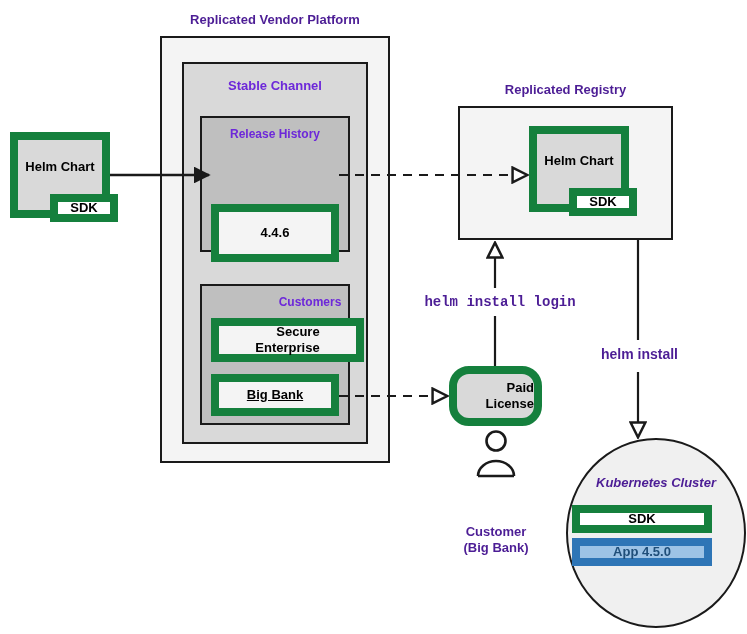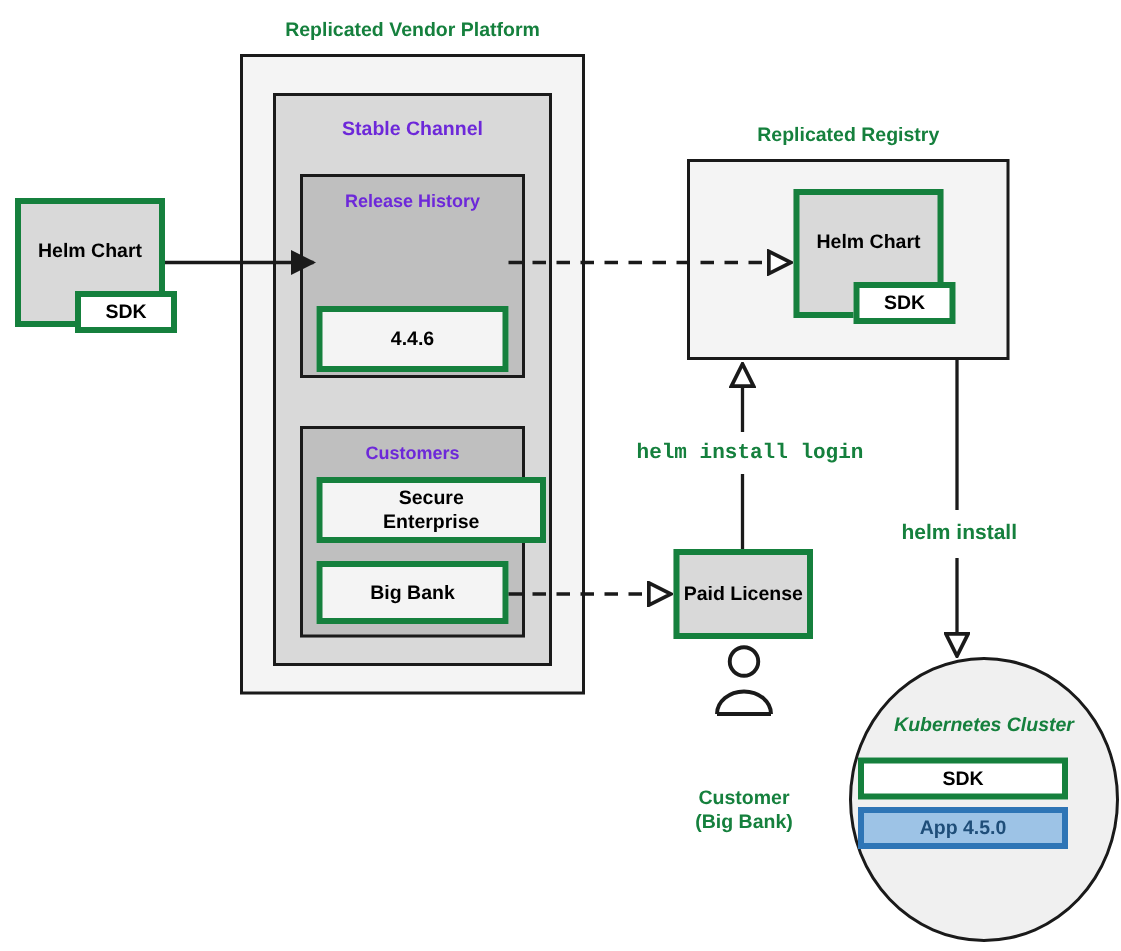--- a/index.html
+++ b/index.html
@@ -13,33 +13,33 @@
   #canvas {
     position: relative;
     width: 747px;
     height: 634px;
     background: #ffffff;
     overflow: hidden;
   }
   .lbl {
     position: absolute;
     font-weight: bold;
-    color: #15803d;
+    color: #4c1d95;
     text-align: center;
     line-height: 1.25;
     white-space: pre-line;
   }
   .box {
     position: absolute;
     box-sizing: border-box;
-    border: 4px solid #15803d;
+    border: 8px solid #15803d;
     display: flex;
     align-items: center;
     justify-content: center;
-    text-align: center;
+    text-align: right;
     font-weight: bold;
     color: #000000;
     line-height: 1.25;
     white-space: pre-line;
   }
   .box-title {
     position: absolute;
     box-sizing: border-box;
     border: 2px solid #1a1a1a;
   }
@@ -82,46 +82,46 @@
 
   <div class="box-title fill-d9" style="left:182px; top:62px; width:186px; height:382px;">
     <div class="grp-label" style="top:14px; font-size:13px;">Stable Channel</div>
   </div>
 
   <div class="box-title fill-bfbfbf" style="left:200px; top:116px; width:150px; height:136px;">
     <div class="grp-label" style="top:9px; font-size:12px;">Release History</div>
   </div>
 
 
-  <div class="box fill-f5" style="left:211px; top:204px; width:128px; height:44px; font-size:13px;">4.4.6</div>
+  <div class="box fill-f5" style="left:211px; top:204px; width:128px; height:58px; font-size:13px;">4.4.6</div>
 
   <div class="box-title fill-bfbfbf" style="left:200px; top:284px; width:150px; height:141px;">
-    <div class="grp-label" style="top:9px; font-size:12px;">Customers</div>
+    <div class="grp-label" style="top:9px; font-size:12px;padding-left:35px;">Customers</div>
   </div>
 
   <div class="box fill-f5" style="left:211px; top:318px; width:153px; height:44px; font-size:13px;">Secure
 Enterprise</div>
 
-  <div class="box fill-f5" style="left:211px; top:374px; width:128px; height:42px; font-size:13px;">Big Bank</div>
+  <div class="box fill-f5" style="left:211px; top:374px; width:128px; height:42px; font-size:13px;text-decoration:underline;">Big Bank</div>
 
   <div class="box fill-d9" style="left:10px; top:132px; width:100px; height:86px; font-size:13px; align-items:center;">
     <span style="position:relative; top:-8px;">Helm Chart</span>
   </div>
   <div class="box fill-white" style="left:50px; top:194px; width:68px; height:28px; font-size:13px;">SDK</div>
 
   <div class="lbl" style="left:458px; top:82px; width:215px; font-size:13px;">Replicated Registry</div>
 
   <div class="box-title fill-f5" style="left:458px; top:106px; width:215px; height:134px;"></div>
 
   <div class="box fill-d9" style="left:529px; top:126px; width:100px; height:86px; font-size:13px;">
     <span style="position:relative; top:-8px;">Helm Chart</span>
   </div>
   <div class="box fill-white" style="left:569px; top:188px; width:68px; height:28px; font-size:13px;">SDK</div>
 
-  <div class="box fill-d9" style="left:449px; top:366px; width:93px; height:60px; font-size:13px;">Paid License</div>
+  <div class="box fill-d9" style="left:449px; top:366px; width:93px; height:60px; font-size:13px;border-radius:20px;">Paid License</div>
 
   <div style="position:absolute; left:470px; top:430px; width:52px; height:48px;">
     <svg width="52" height="48" viewBox="0 0 52 48">
       <circle cx="26" cy="11" r="9.5" fill="none" stroke="#1a1a1a" stroke-width="2.6"></circle>
       <path d="M8 46 A18 15 0 0 1 44 46" fill="none" stroke="#1a1a1a" stroke-width="2.6"></path>
       <line x1="8" y1="46" x2="44" y2="46" stroke="#1a1a1a" stroke-width="2.6"></line>
     </svg>
   </div>
   <div class="lbl" style="left:436px; top:484px; width:120px; font-size:13px;margin-top:40px;">Customer
 (Big Bank)</div>

